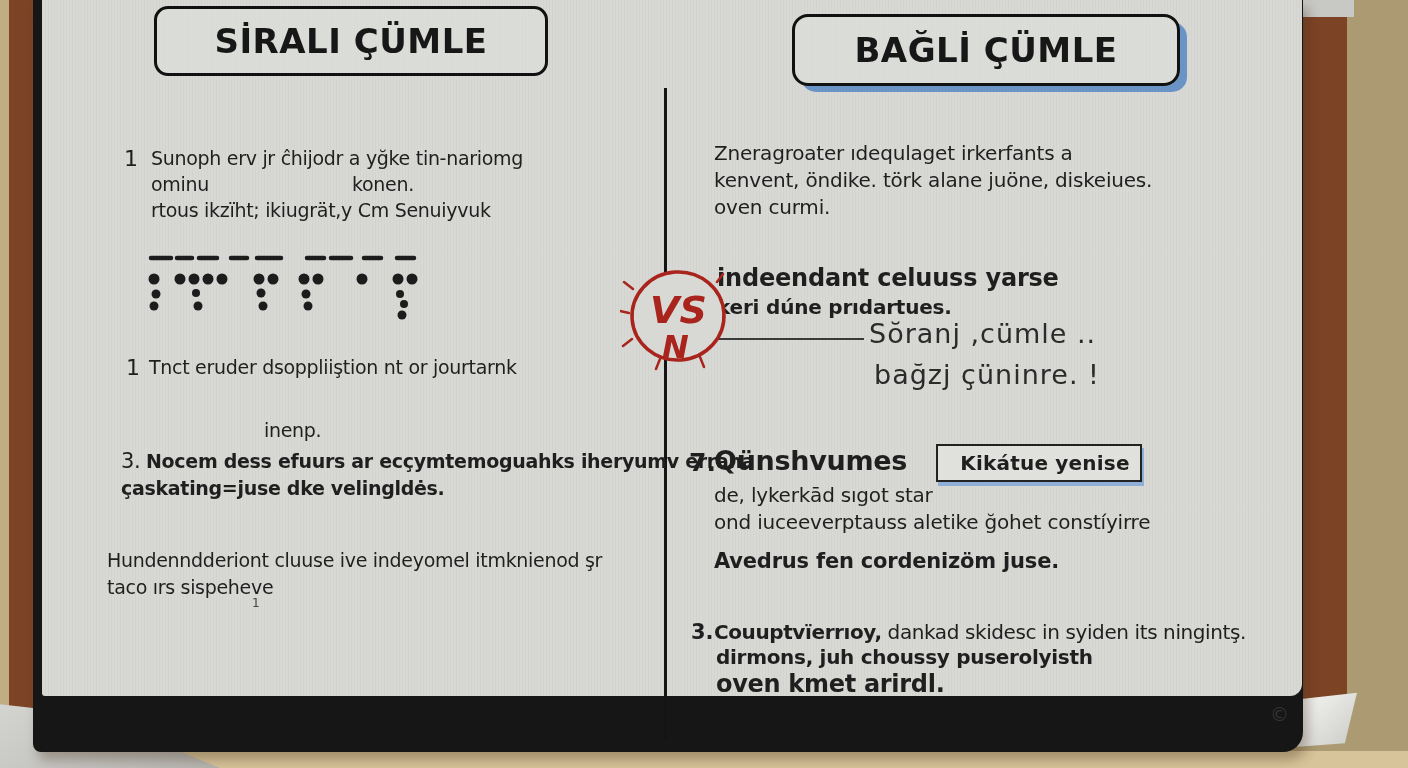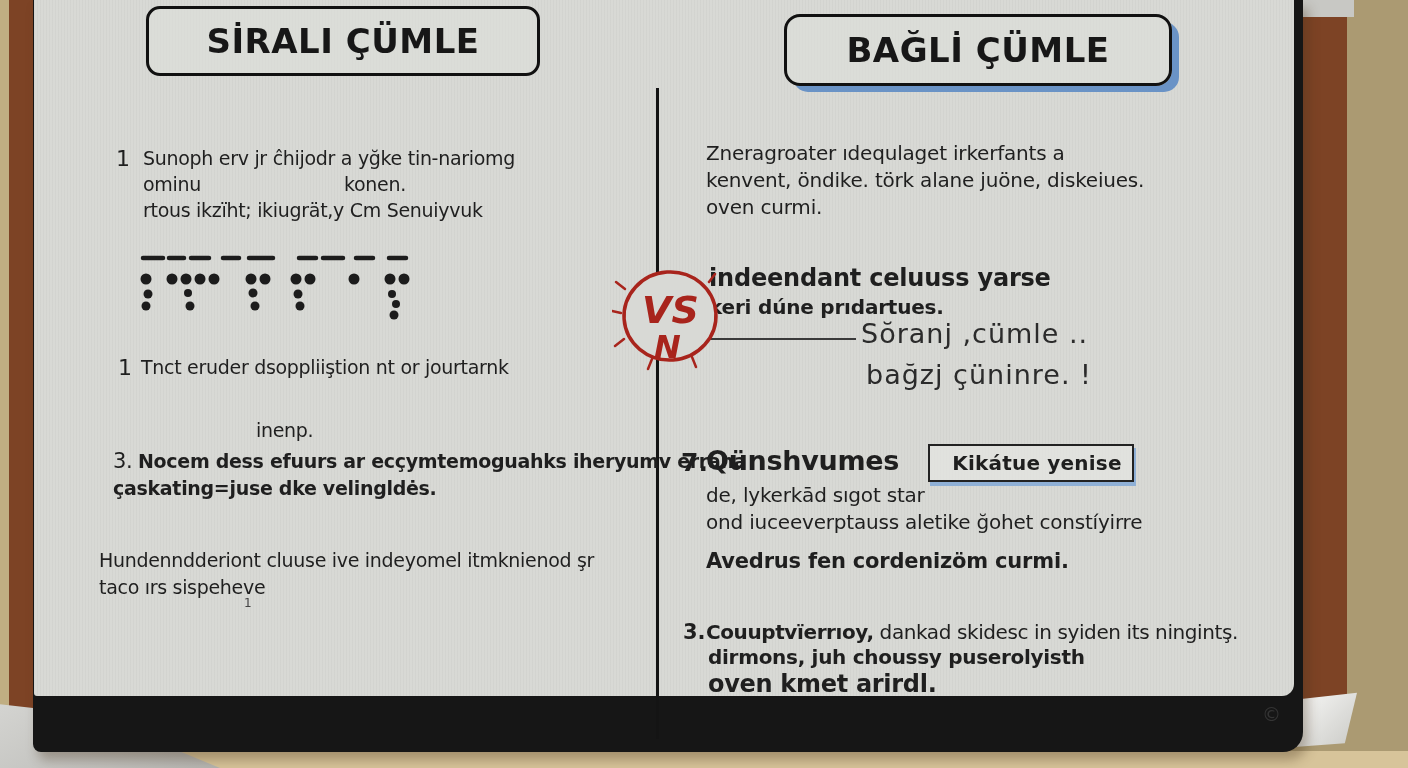--- a/index.html
+++ b/index.html
@@ -26,21 +26,21 @@
     background:linear-gradient(150deg,#d6d6d3,#b4b4b0);
     clip-path:polygon(0 16%,30% 26%,60% 52%,100% 100%,0 100%);
   }
   
   .poster{
     left:33px;top:0;width:1270px;height:752px;
     background:#161616;border-radius:0 0 20px 8px;
     box-shadow:5px 8px 12px rgba(70,50,25,.35);
   }
   .poster-inner{
-    left:1px;top:0;width:1260px;height:696px;
+    left:9px;top:0;width:1260px;height:696px;
     background-color:#d8d9d5;
     background-image:repeating-linear-gradient(90deg,rgba(110,110,110,.05) 0 1px,transparent 1px 3px);
     border-radius:0 0 12px 3px;
   }
   .divider{left:622px;top:88px;width:3px;height:651px;background:#141414;}
   .title-box{
     border:3px solid #111;border-radius:14px;
     display:flex;align-items:center;justify-content:center;
     font-weight:700;font-size:34px;letter-spacing:.5px;color:#171717;
     background:rgba(222,223,219,.6);
@@ -160,21 +160,21 @@
     <span class="abs txt handnote" style="left:832px;top:359px;">bağzj çüninre. !</span>
 
     <span class="abs txt bold" style="left:647px;top:448px;font-size:25px;">7.</span>
     <span class="abs txt bold" style="left:672px;top:445px;font-size:27px;letter-spacing:-.3px;">Qünshvumes</span>
     <div class="abs kbox" style="left:894px;top:444px;width:190px;height:34px;padding-left:12px;">
       <span>Kikátue yenise</span>
     </div>
     <span class="abs txt body-r" style="left:672px;top:483px;">de, lykerkād sıgot star</span>
     <span class="abs txt body-r" style="left:672px;top:510px;">ond iuceeverptauss aletike ğohet constíyirre</span>
 
-    <span class="abs txt body-r semibold" style="left:672px;top:549px;font-size:21px;">Avedrus fen cordenizöm curmi.</span>
+    <span class="abs txt body-r semibold" style="left:672px;top:549px;font-size:21px;">Avedrus fen cordenizöm juse.</span>
 
     <span class="abs txt bold" style="left:649px;top:620px;font-size:21px;">3.</span>
     <span class="abs txt semibold" style="left:674px;top:645px;font-size:20px;letter-spacing:-.3px;">dirmons, juh choussy puserolyisth</span>
     <span class="abs txt" style="left:672px;top:620px;font-size:20px;letter-spacing:-.4px;"><span class="bold">Couuptvïerrıoy,</span><span> dankad skidesc in syiden its ningintş.</span></span>
     <span class="abs txt semibold" style="left:674px;top:670px;font-size:24px;letter-spacing:-.3px;">oven kmet arirdl.</span>
 
     <svg class="abs" style="left:578px;top:260px;" width="114" height="114" viewBox="0 0 114 114">
       <ellipse cx="58" cy="56" rx="46" ry="44" fill="#d8d9d5" stroke="#a8241c" stroke-width="3.5" transform="rotate(-4 58 56)"></ellipse>
       <g stroke="#a8241c" stroke-width="2.5" stroke-linecap="round">
         <line x1="13" y1="29" x2="4" y2="22"></line>

